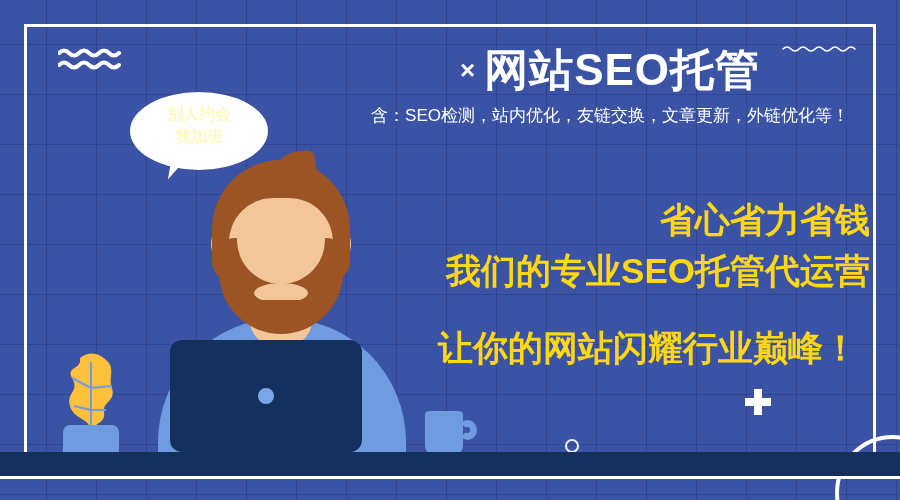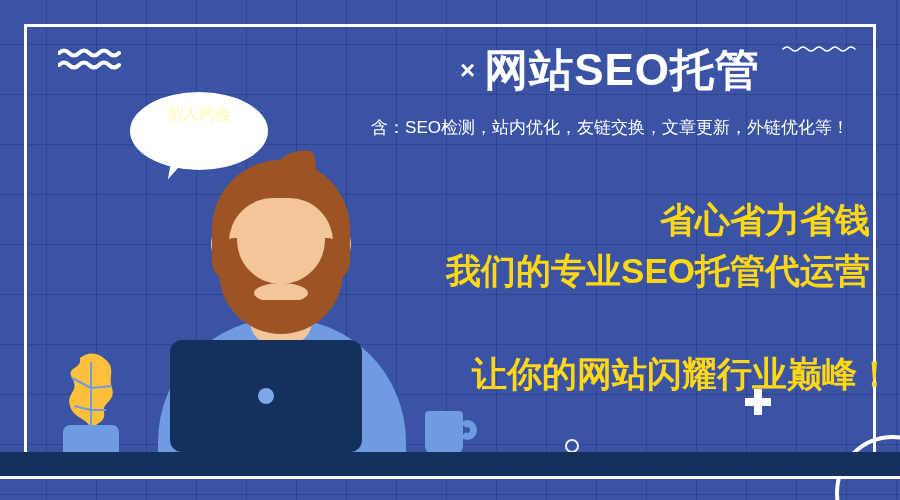--- a/index.html
+++ b/index.html
@@ -47,30 +47,30 @@
     transform:translate(-5px,-5px);
   }
   
   #headline{
     position:absolute;left:330px;top:44px;width:560px;text-align:center;
     color:#ffffff;font-size:44px;font-weight:bold;letter-spacing:1px;
     line-height:52px;white-space:nowrap;
   }
   #headline .x{font-size:26px;vertical-align:6px;margin-right:8px;font-weight:bold;}
   #subline{
-    position:absolute;left:330px;top:116px;width:560px;text-align:center;
+    position:absolute;left:330px;top:104px;width:560px;text-align:center;
     color:#ffffff;font-size:17px;line-height:24px;white-space:nowrap;
   }
   .slogan{
     position:absolute;color:#ffd714;font-weight:bold;text-align:right;
     white-space:nowrap;
   }
   #slogan1{left:390px;top:197px;width:480px;font-size:35px;}
   #slogan2{left:390px;top:248px;width:480px;font-size:35px;}
-  #slogan3{left:412px;top:325px;width:480px;font-size:35px;margin-top:26px;}
+  #slogan3{left:378px;top:325px;width:480px;font-size:35px;}
   
   #bubble{
     position:absolute;left:130px;top:92px;width:138px;height:78px;
     background:#ffffff;border-radius:50%/50%;
   }
   #bubble-tail{
     position:absolute;left:170px;top:155px;width:0;height:0;
     border-left:16px solid #ffffff;
     border-bottom:26px solid transparent;
     transform:rotate(10deg);
@@ -194,20 +194,21 @@
   <div id="subline">含：SEO检测，站内优化，友链交换，文章更新，外链优化等！</div>
 
   <div class="slogan" id="slogan1">省心省力省钱</div>
   <div class="slogan" id="slogan2">我们的专业SEO托管代运营</div>
   <div class="slogan" id="slogan3">让你的网站闪耀行业巅峰！</div>
 
   <div id="bubble"></div>
   <div id="bubble-tail"></div>
   <div id="bubble-text">
     <div>别人约会</div>
+    <div>我加班</div>
   </div>
 
   <div id="person">
     <div id="shoulders"></div>
     <div id="neck"></div>
     <div class="ear" id="ear-l"></div>
     <div class="ear" id="ear-r"></div>
     <div id="head"></div>
     <div id="hair"></div>
     <div id="hair-tuft"></div>

